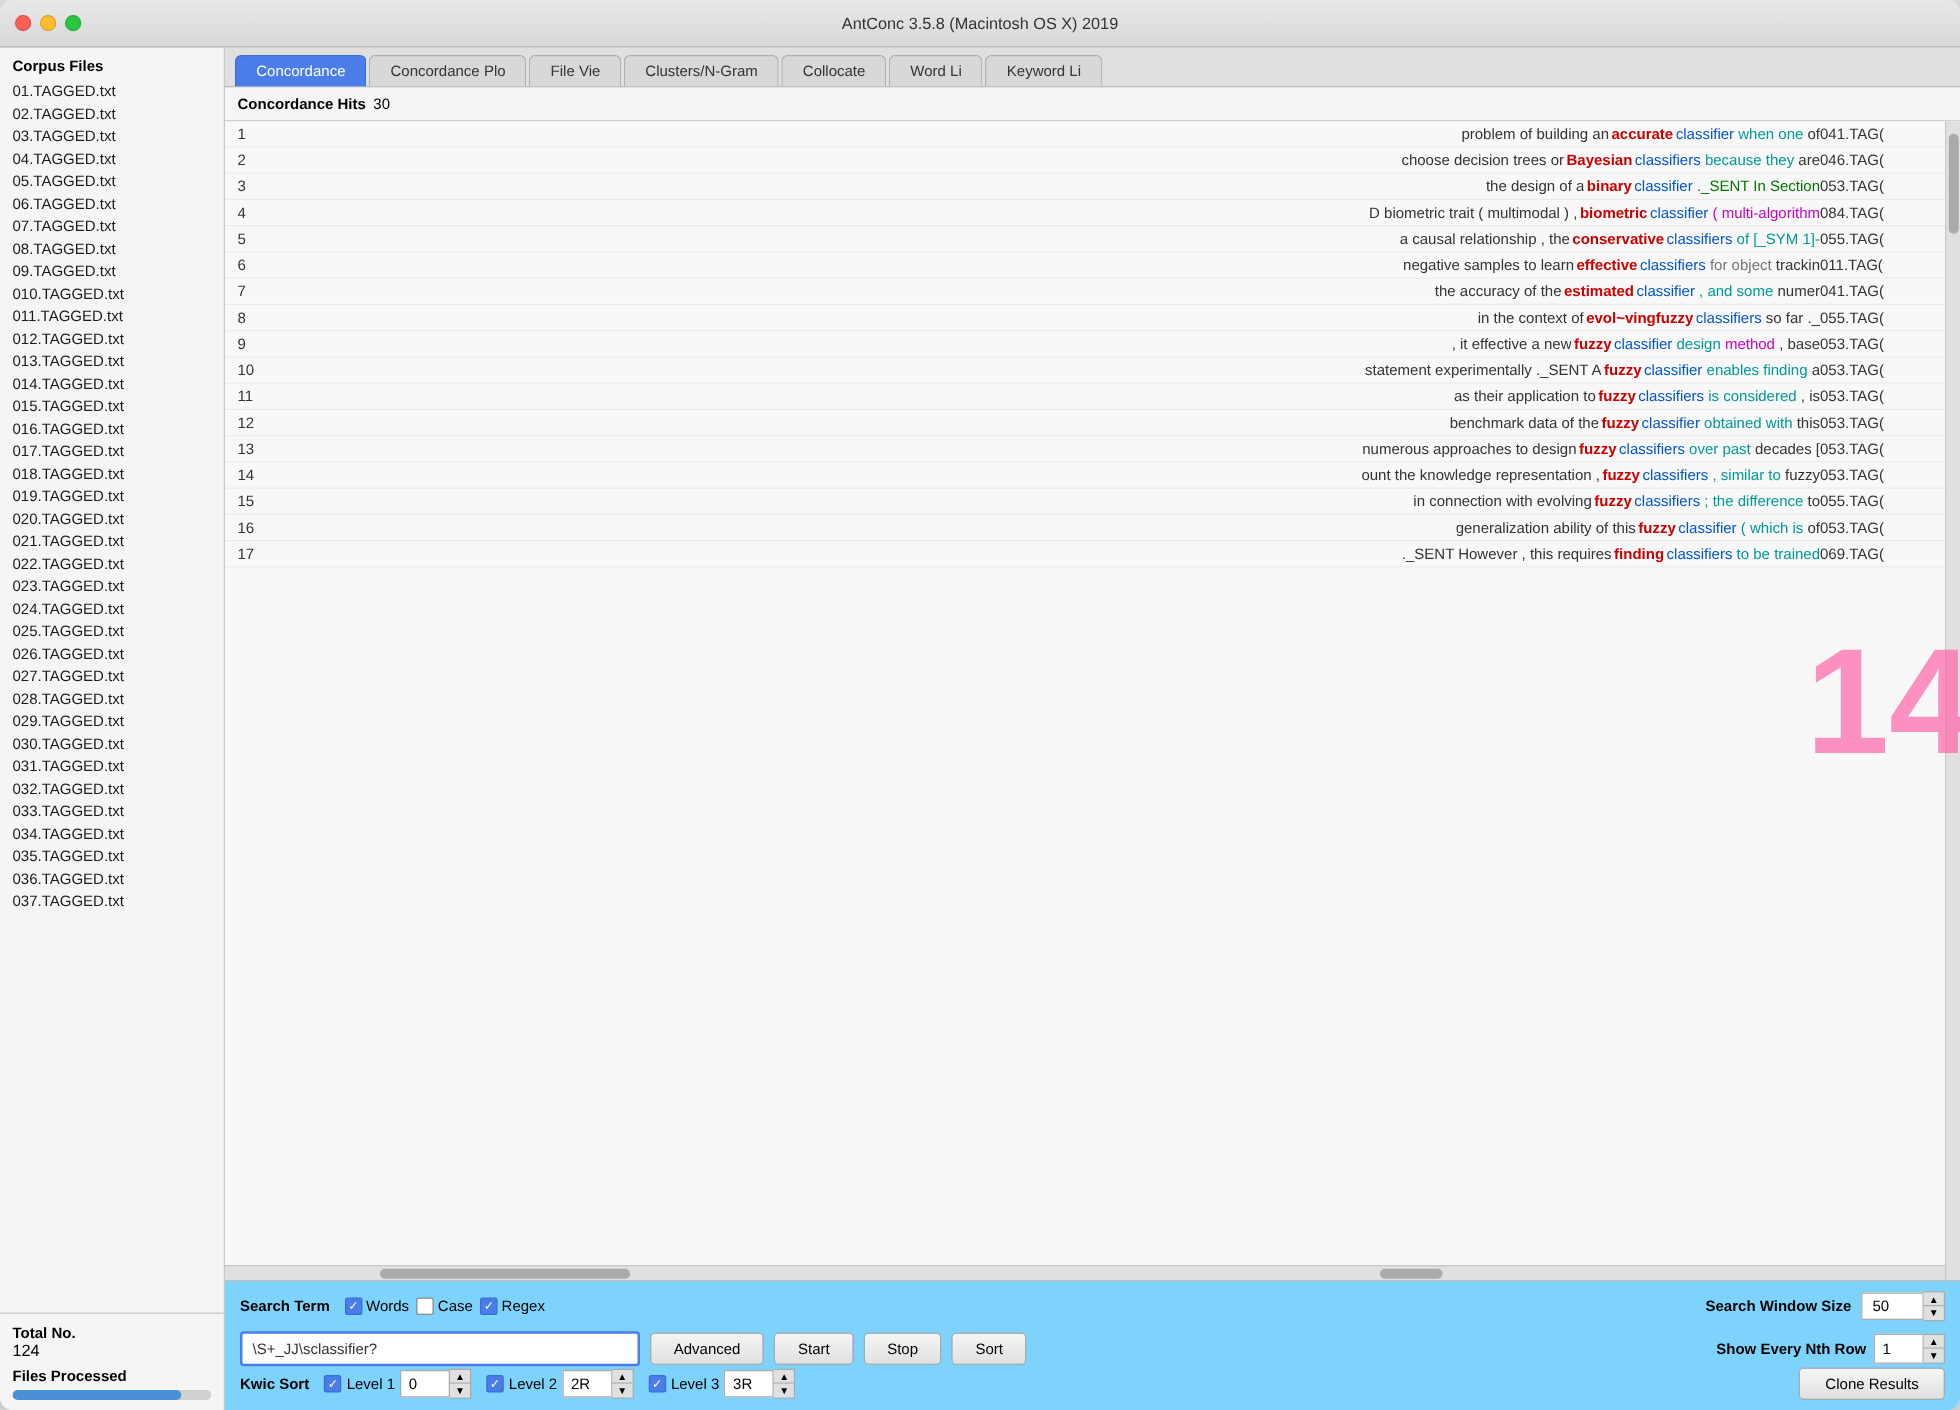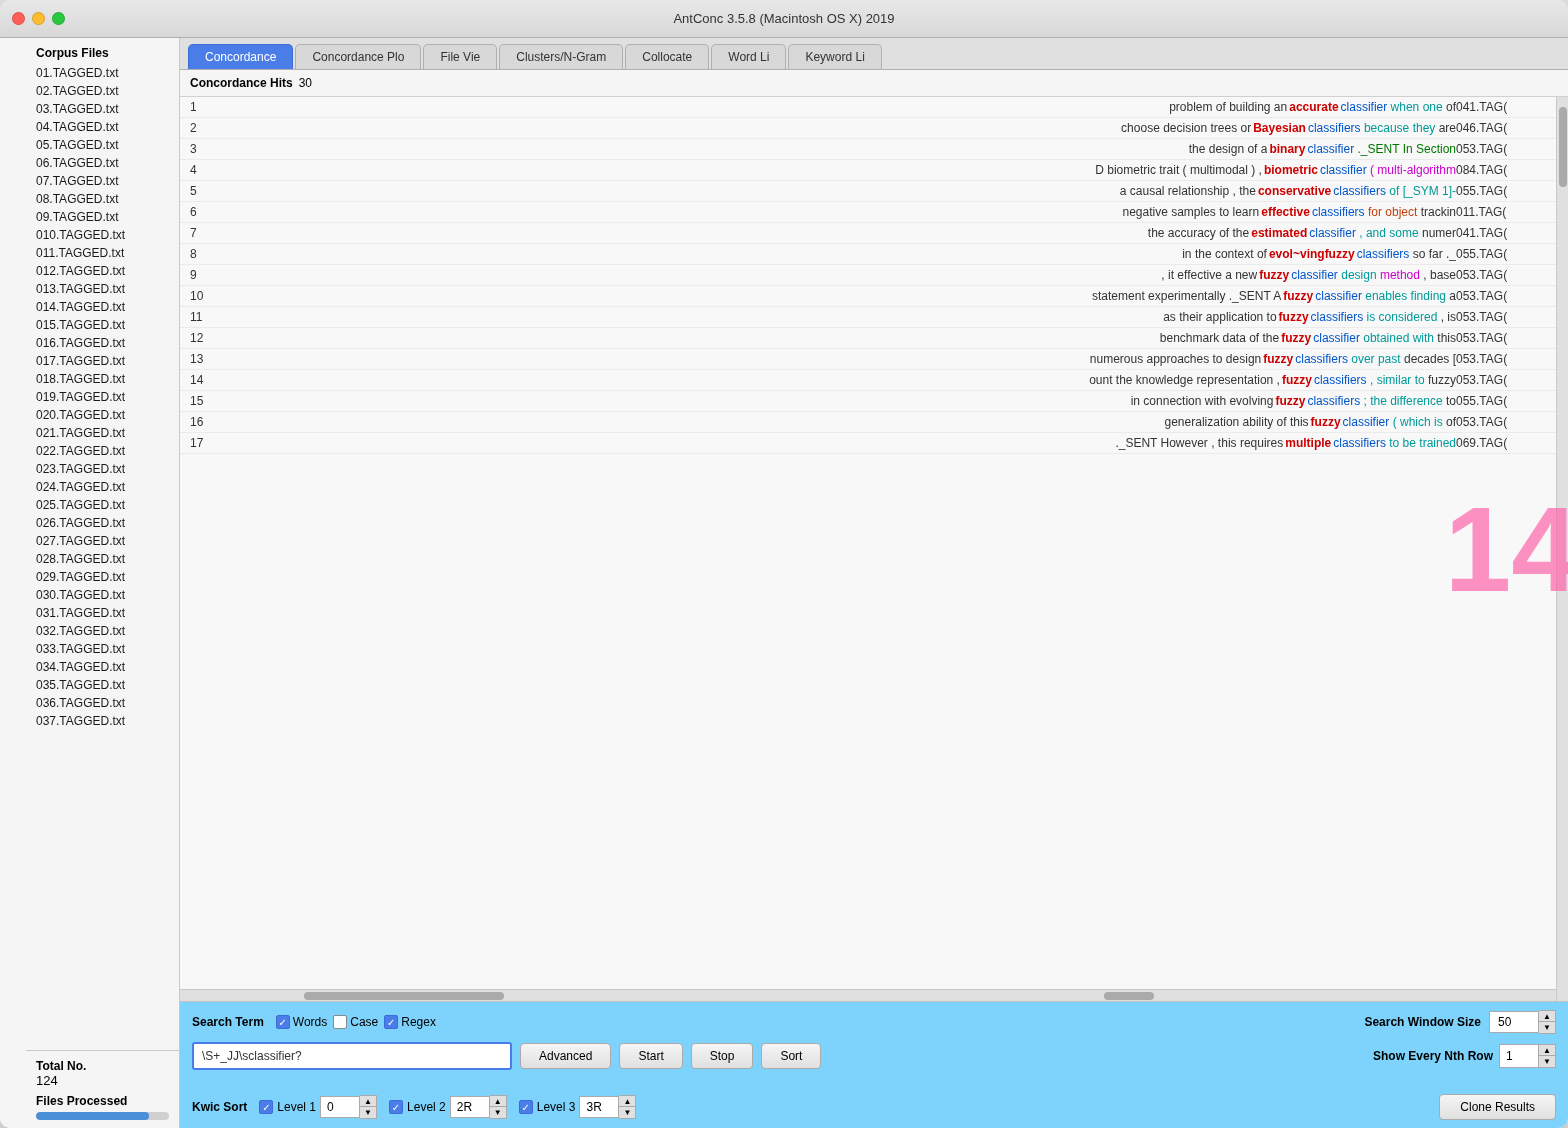--- a/index.html
+++ b/index.html
@@ -59,21 +59,20 @@
       overflow: hidden;
     }
     .sidebar {
       width: 180px;
       background: #f5f5f5;
       border-right: 1px solid #c8c8c8;
       display: flex;
       flex-direction: column;
       overflow: hidden;
       flex-shrink: 0;
-      padding-left: 26px;
     }
     .sidebar-header {
       padding: 8px 10px 4px;
       font-weight: bold;
       font-size: 12px;
       color: #000;
     }
     .sidebar-list {
       flex: 1;
       overflow-y: auto;
@@ -295,21 +294,21 @@
       justify-content: center;
       font-size: 8px;
       cursor: pointer;
       border-bottom: 1px solid #aaa;
     }
     .stepper-arrow:last-child { border-bottom: none; }
     .search-row2 {
       display: flex;
       align-items: center;
       gap: 8px;
-      margin-bottom: 24px;
+      margin-bottom: 1px;
     }
     .search-input {
       flex: 1;
       max-width: 320px;
       padding: 5px 8px;
       border: 2px solid #4a7de8;
       border-radius: 3px;
       font-size: 12px;
       background: #fff;
       color: #333;
@@ -537,21 +536,21 @@
                   <span class="keyword c-red">conservative</span>
                   <span class="result-right"> <span style="color: rgb(0, 85, 204);">classifiers</span> <span style="color: rgb(0, 153, 153);">of [_SYM 1]-</span></span>
                 </div>
                 <span class="result-file">055.TAG(</span>
               </div>
               <div class="result-row">
                 <span class="result-num">6</span>
                 <div class="result-kwic">
                   <span class="result-left">negative samples to learn </span>
                   <span class="keyword c-red">effective</span>
-                  <span class="result-right"> <span style="color: rgb(0, 85, 204);">classifiers</span> <span style="color: #c2410c;">for object</span> trackin</span>
+                  <span class="result-right"> <span style="color: rgb(0, 85, 204);">classifiers</span> <span style="color: #737373;">for object</span> trackin</span>
                 </div>
                 <span class="result-file">011.TAG(</span>
               </div>
               <div class="result-row">
                 <span class="result-num">7</span>
                 <div class="result-kwic">
                   <span class="result-left">the accuracy of the </span>
                   <span class="keyword c-red">estimated</span>
                   <span class="result-right"> <span style="color: rgb(0, 85, 204);">classifier</span> <span style="color: rgb(0, 153, 153);">, and some</span> numer</span>
                 </div>
@@ -635,21 +634,21 @@
                   <span class="result-left">generalization ability of this </span>
                   <span class="keyword c-red">fuzzy</span>
                   <span class="result-right"> <span style="color: rgb(0, 85, 204);">classifier</span> <span style="color: rgb(0, 153, 153);">( which is</span> of</span>
                 </div>
                 <span class="result-file">053.TAG(</span>
               </div>
               <div class="result-row">
                 <span class="result-num">17</span>
                 <div class="result-kwic">
                   <span class="result-left">._SENT  However , this requires </span>
-                  <span class="keyword c-red">multiple</span>
+                  <span class="keyword c-red">finding</span>
                   <span class="result-right"> <span style="color: rgb(0, 85, 204);">classifiers</span> <span style="color: rgb(0, 153, 153);">to be trained</span></span>
                 </div>
                 <span class="result-file">069.TAG(</span>
               </div>
             </div>
           <div class="scrollbar-h">
             <div class="scrollbar-h-thumb"></div>
             <div class="scrollbar-h-thumb2"></div>
           </div>
         </div>

